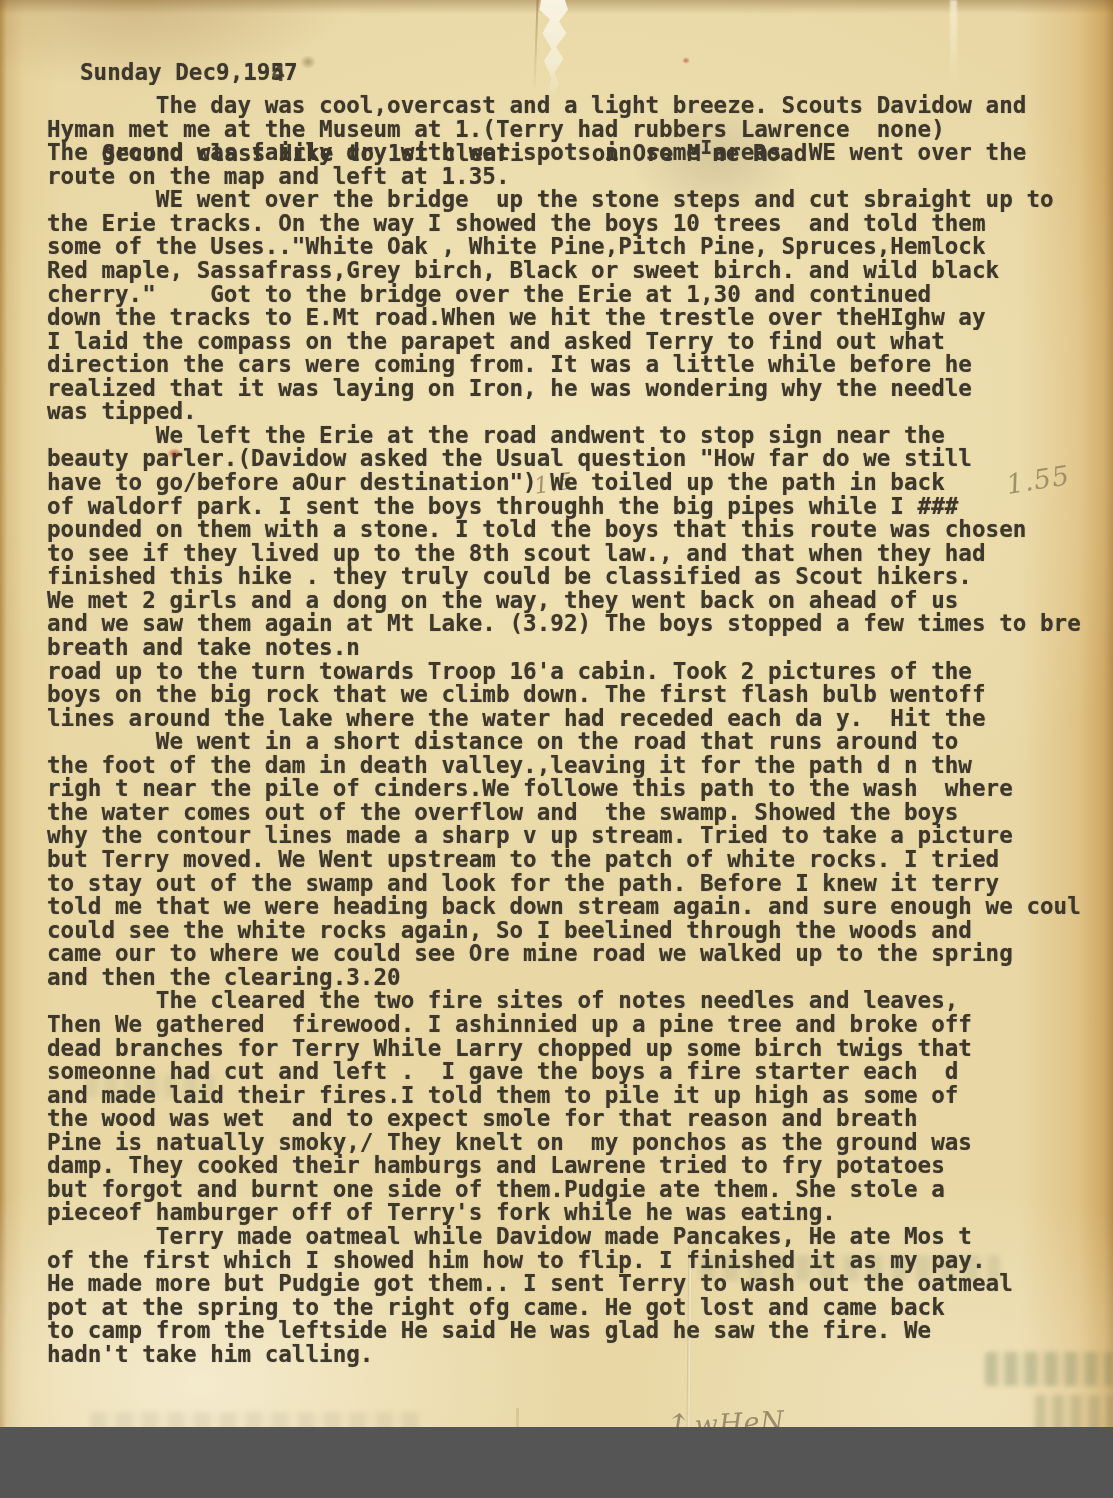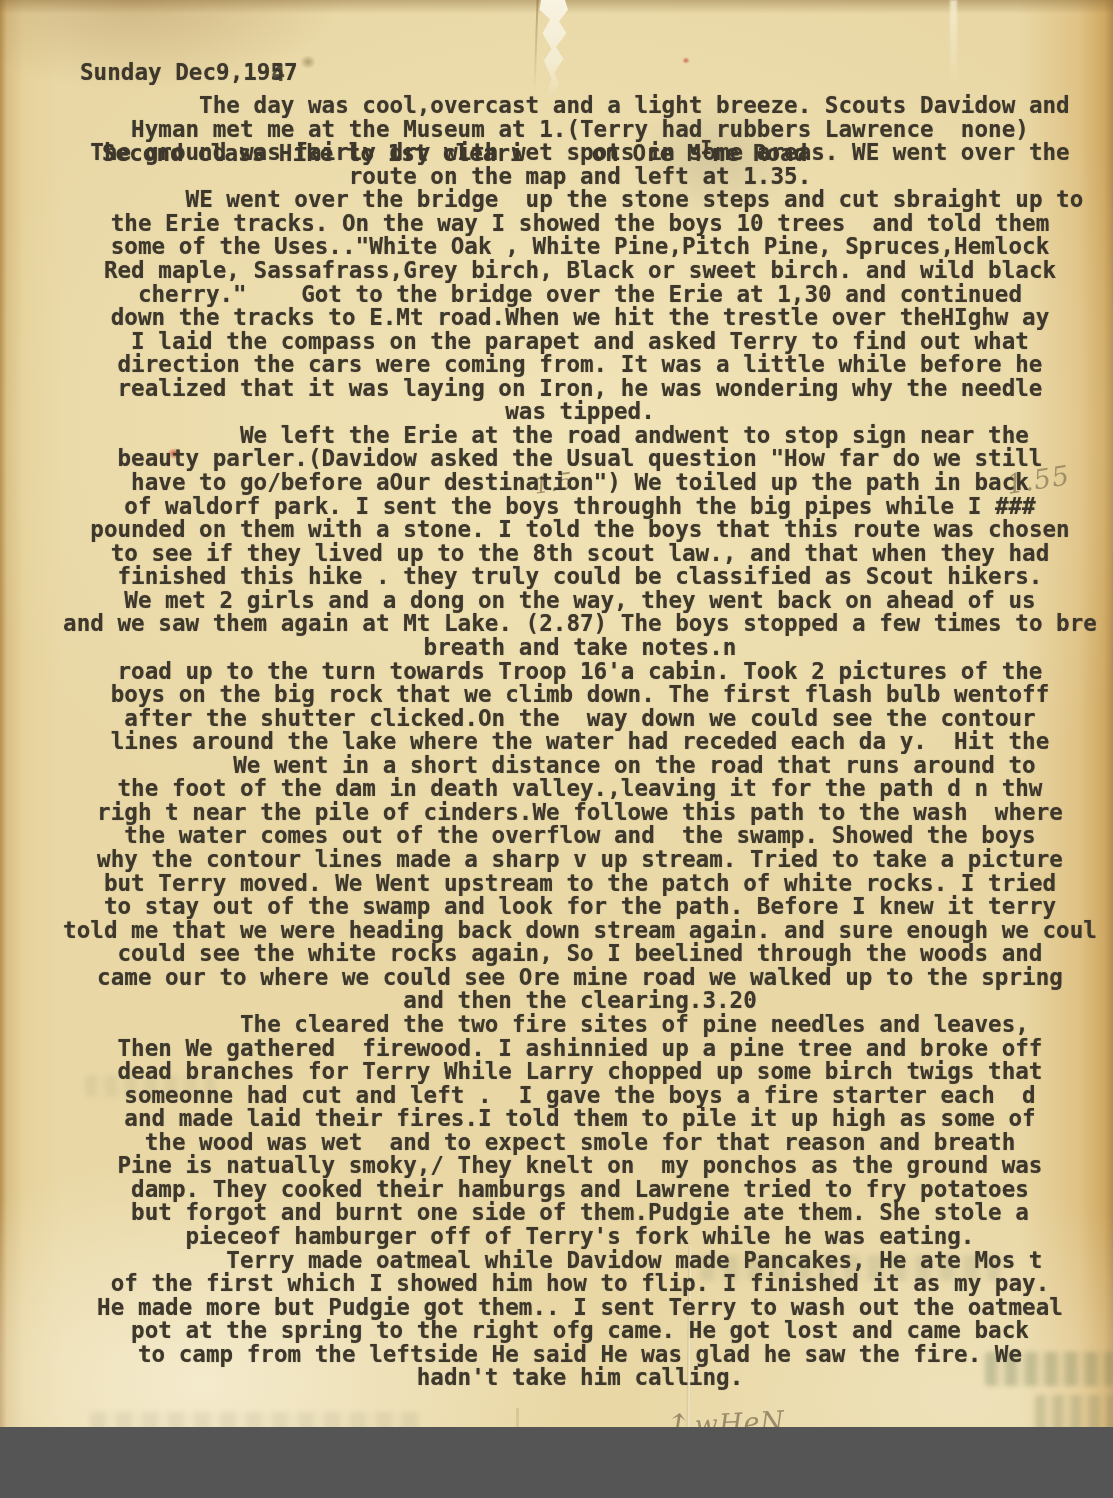--- a/index.html
+++ b/index.html
@@ -18,21 +18,21 @@
       #e9d8a6;
     font-family:"DejaVu Sans Mono", monospace;
   }
   
   .typew{ color:#3e382c; font-weight:bold; text-shadow:0 0 1px rgba(62,56,44,.55); }
   .hdr{ position:absolute; top:5px; left:80px; font-size:22.6px; line-height:27px; white-space:pre; }
   .hdr .l2{ margin-left:22px; }
   .over{ position:relative; display:inline-block; }
   .over .under{ position:absolute; left:1px; top:1px; opacity:.85; }
   .supI{ position:relative; top:-7px; font-size:.85em; }
-  .body-text{ position:absolute; top:94px; left:47px; width:1066px; font-size:22.6px; line-height:23.57px;text-align:center; }
+  .body-text{ position:absolute; top:94px; left:47px; width:1066px; font-size:22.6px; line-height:23.57px; }
   .tline{ white-space:pre; height:23.57px; overflow:visible; }
 
   
   .pencil{
     position:absolute; color:#94855f; font-family:"DejaVu Serif", serif;
     font-style:italic; letter-spacing:1px; opacity:.85;
   }
   .note-inline{ left:534px; top:470px; font-size:23px; transform:rotate(-8deg); }
   .note-margin{ left:1006px; top:464px; font-size:27px; transform:rotate(-9deg); }
   .note-foot{ left:664px; top:1402px; font-size:27px; transform:rotate(-3deg); color:#8d7f60; }
@@ -124,38 +124,37 @@
       <div class="tline">realized that it was laying on Iron, he was wondering why the needle</div>
       <div class="tline">was tipped.</div>
       <div class="tline">        We left the Erie at the road andwent to stop sign near the</div>
       <div class="tline">beauty parler.(Davidow asked the Usual question "How far do we still</div>
       <div class="tline">have to go/before aOur destination") We toiled up the path in back</div>
       <div class="tline">of waldorf park. I sent the boys throughh the big pipes while I ###</div>
       <div class="tline">pounded on them with a stone. I told the boys that this route was chosen</div>
       <div class="tline">to see if they lived up to the 8th scout law., and that when they had</div>
       <div class="tline">finished this hike . they truly could be classified as Scout hikers.</div>
       <div class="tline">We met 2 girls and a dong on the way, they went back on ahead of us</div>
-      <div class="tline">and we saw them again at Mt Lake. (2.87) The boys stopped a few times to bre</div>
+      <div class="tline">and we saw them again at Mt Lake. (3.92) The boys stopped a few times to bre</div>
       <div class="tline">breath and take notes.n</div>
       <div class="tline">road up to the turn towards Troop 16'a cabin. Took 2 pictures of the</div>
       <div class="tline">boys on the big rock that we climb down. The first flash bulb wentoff</div>
-      <div class="tline">after the shutter clicked.On the  way down we could see the contour</div>
       <div class="tline">lines around the lake where the water had receded each da y.  Hit the</div>
       <div class="tline">        We went in a short distance on the road that runs around to</div>
       <div class="tline">the foot of the dam in death valley.,leaving it for the path d n thw</div>
       <div class="tline">righ t near the pile of cinders.We followe this path to the wash  where</div>
       <div class="tline">the water comes out of the overflow and  the swamp. Showed the boys</div>
       <div class="tline">why the contour lines made a sharp v up stream. Tried to take a picture</div>
       <div class="tline">but Terry moved. We Went upstream to the patch of white rocks. I tried</div>
       <div class="tline">to stay out of the swamp and look for the path. Before I knew it terry</div>
       <div class="tline">told me that we were heading back down stream again. and sure enough we coul</div>
       <div class="tline">could see the white rocks again, So I beelined through the woods and</div>
       <div class="tline">came our to where we could see Ore mine road we walked up to the spring</div>
       <div class="tline">and then the clearing.3.20</div>
-      <div class="tline">        The cleared the two fire sites of pine needles and leaves,</div>
+      <div class="tline">        The cleared the two fire sites of notes needles and leaves,</div>
       <div class="tline">Then We gathered  firewood. I ashinnied up a pine tree and broke off</div>
       <div class="tline">dead branches for Terry While Larry chopped up some birch twigs that</div>
       <div class="tline">someonne had cut and left .  I gave the boys a fire starter each  d</div>
       <div class="tline">and made laid their fires.I told them to pile it up high as some of</div>
       <div class="tline">the wood was wet  and to expect smole for that reason and breath</div>
       <div class="tline">Pine is natually smoky,/ They knelt on  my ponchos as the ground was</div>
       <div class="tline">damp. They cooked their hamburgs and Lawrene tried to fry potatoes</div>
       <div class="tline">but forgot and burnt one side of them.Pudgie ate them. She stole a</div>
       <div class="tline">pieceof hamburger off of Terry's fork while he was eating.</div>
       <div class="tline">        Terry made oatmeal while Davidow made Pancakes, He ate Mos t</div>

